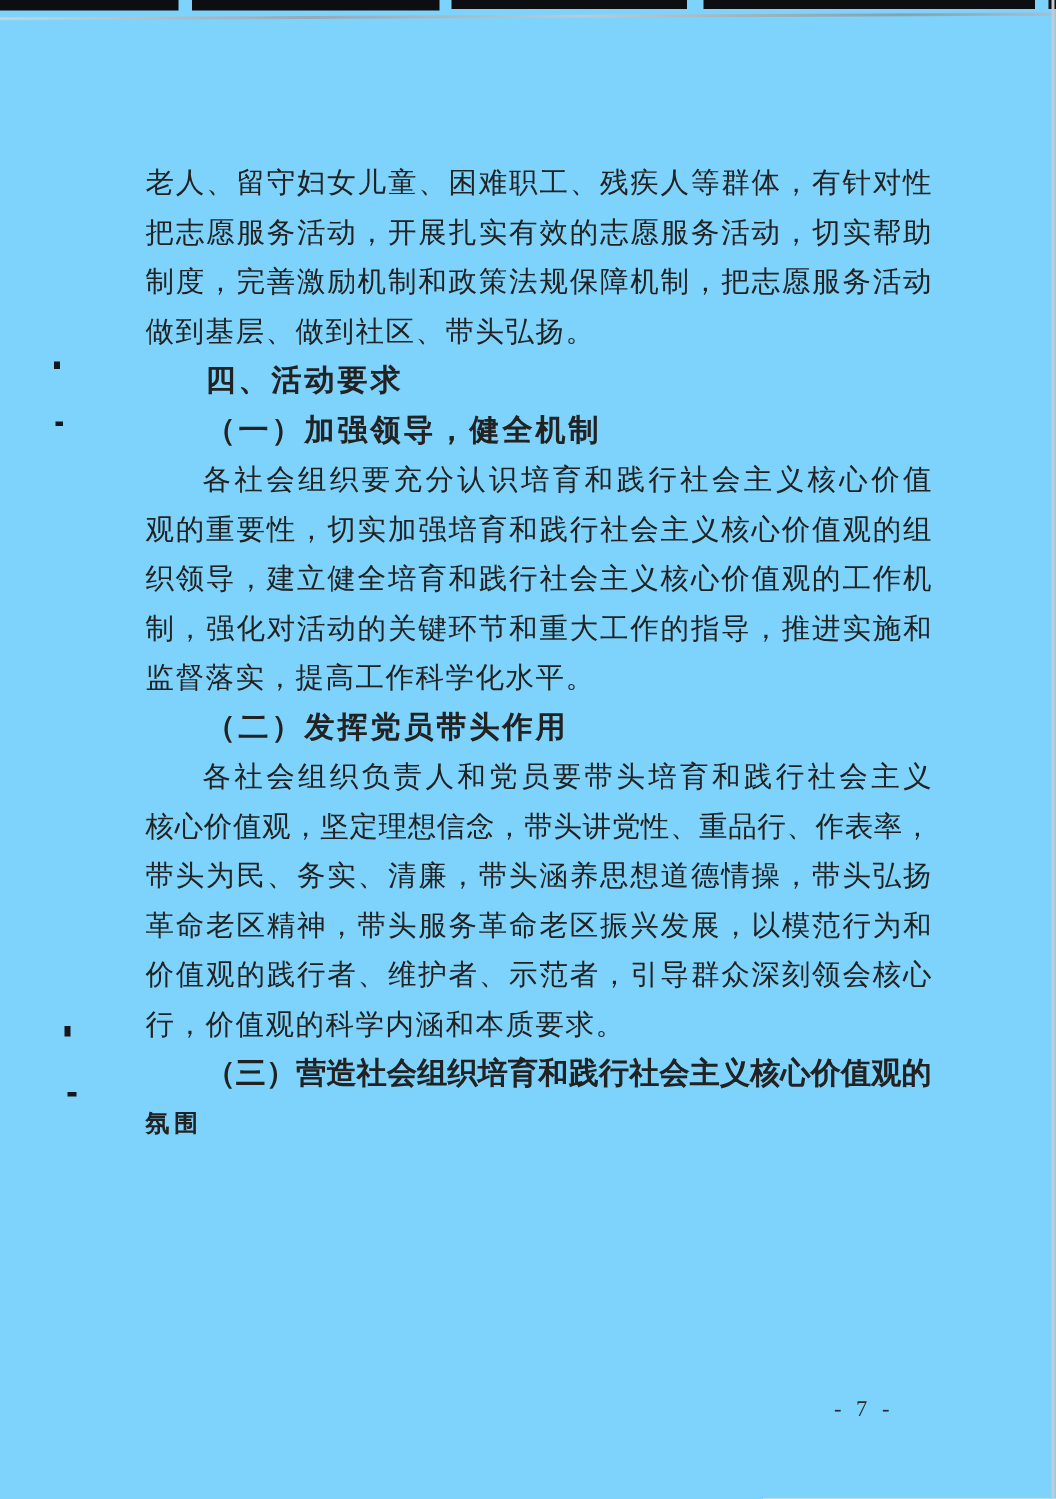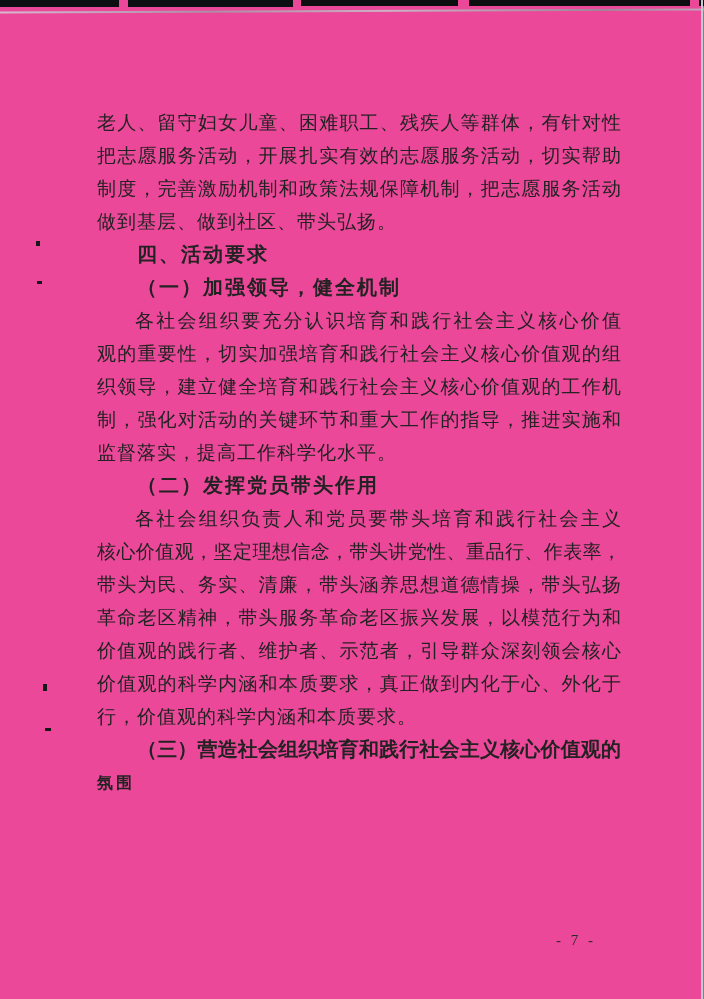--- a/index.html
+++ b/index.html
@@ -1,21 +1,21 @@
 <!DOCTYPE html>
 <html><head>
 <meta charset="utf-8">
 <style>
   html, body { margin:0; padding:0; }
   body {
     width:704px; height:999px; position:relative; overflow:hidden;
     background:#ffffff;
     font-family:"Liberation Serif", "DejaVu Serif", serif;
   }
-  .page { position:absolute; inset:0; background:#ec4899; }
+  .page { position:absolute; inset:0; background:#7dd3fc; }
 
   
   .top-seg { position:absolute; top:0; height:7px; background:#0c0e11; }
   .seg1 { left:0;   width:119px; }
   .seg2 { left:128px; width:165px; }
   .seg3 { left:301px; width:157px; height:6px; }
   .seg4 { left:469px; width:221px; height:6px; }
   .seg5 { left:699px; width:5px;  height:6px; }
   .scan-diag {
     position:absolute; left:-4px; top:10px; width:712px; height:2px;
@@ -89,20 +89,19 @@
       <div class="line full">观的重要性，切实加强培育和践行社会主义核心价值观的组</div>
       <div class="line full">织领导，建立健全培育和践行社会主义核心价值观的工作机</div>
       <div class="line full">制，强化对活动的关键环节和重大工作的指导，推进实施和</div>
       <div class="line">监督落实，提高工作科学化水平。</div>
       <div class="line h2">（二）发挥党员带头作用</div>
       <div class="line full indent">各社会组织负责人和党员要带头培育和践行社会主义</div>
       <div class="line full">核心价值观，坚定理想信念，带头讲党性、重品行、作表率，</div>
       <div class="line full">带头为民、务实、清廉，带头涵养思想道德情操，带头弘扬</div>
       <div class="line full">革命老区精神，带头服务革命老区振兴发展，以模范行为和</div>
       <div class="line full">价值观的践行者、维护者、示范者，引导群众深刻领会核心</div>
-      <div class="line full">价值观的科学内涵和本质要求，真正做到内化于心、外化于</div>
       <div class="line">行，价值观的科学内涵和本质要求。</div>
       <div class="line h2 full indent">（三）营造社会组织培育和践行社会主义核心价值观的</div>
       <div class="line h2cont">氛围</div>
     </div>
 
   <div class="page-number">- 7 -</div>
 </div>
 
 </body></html>

